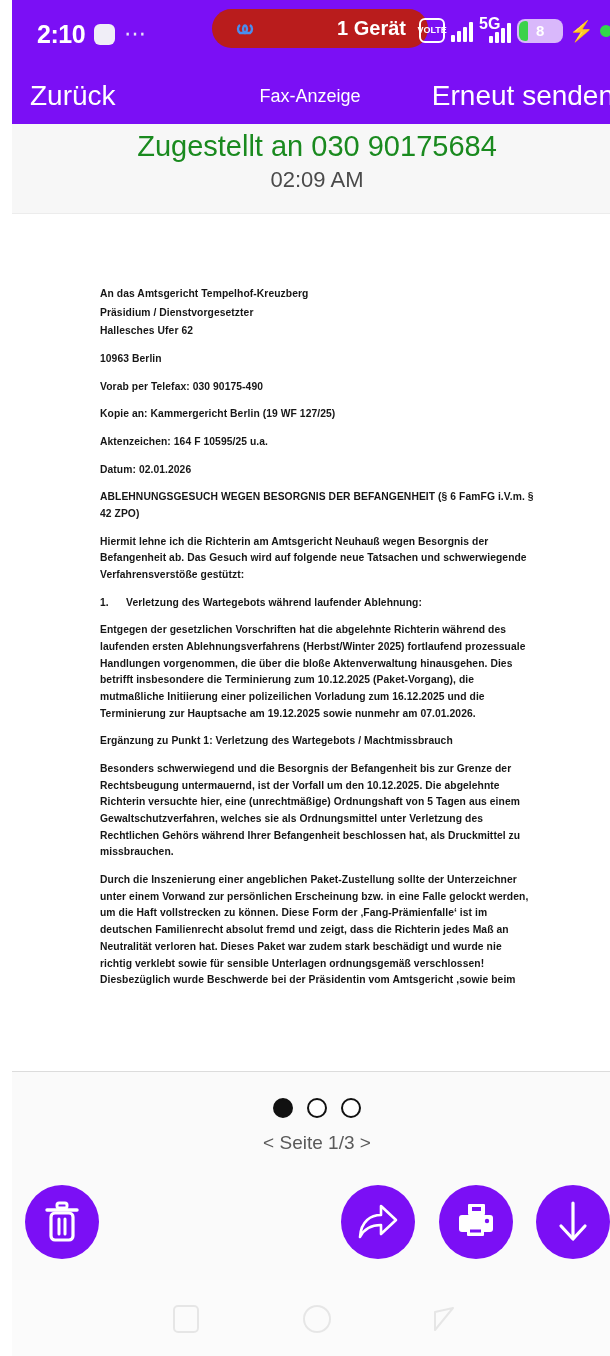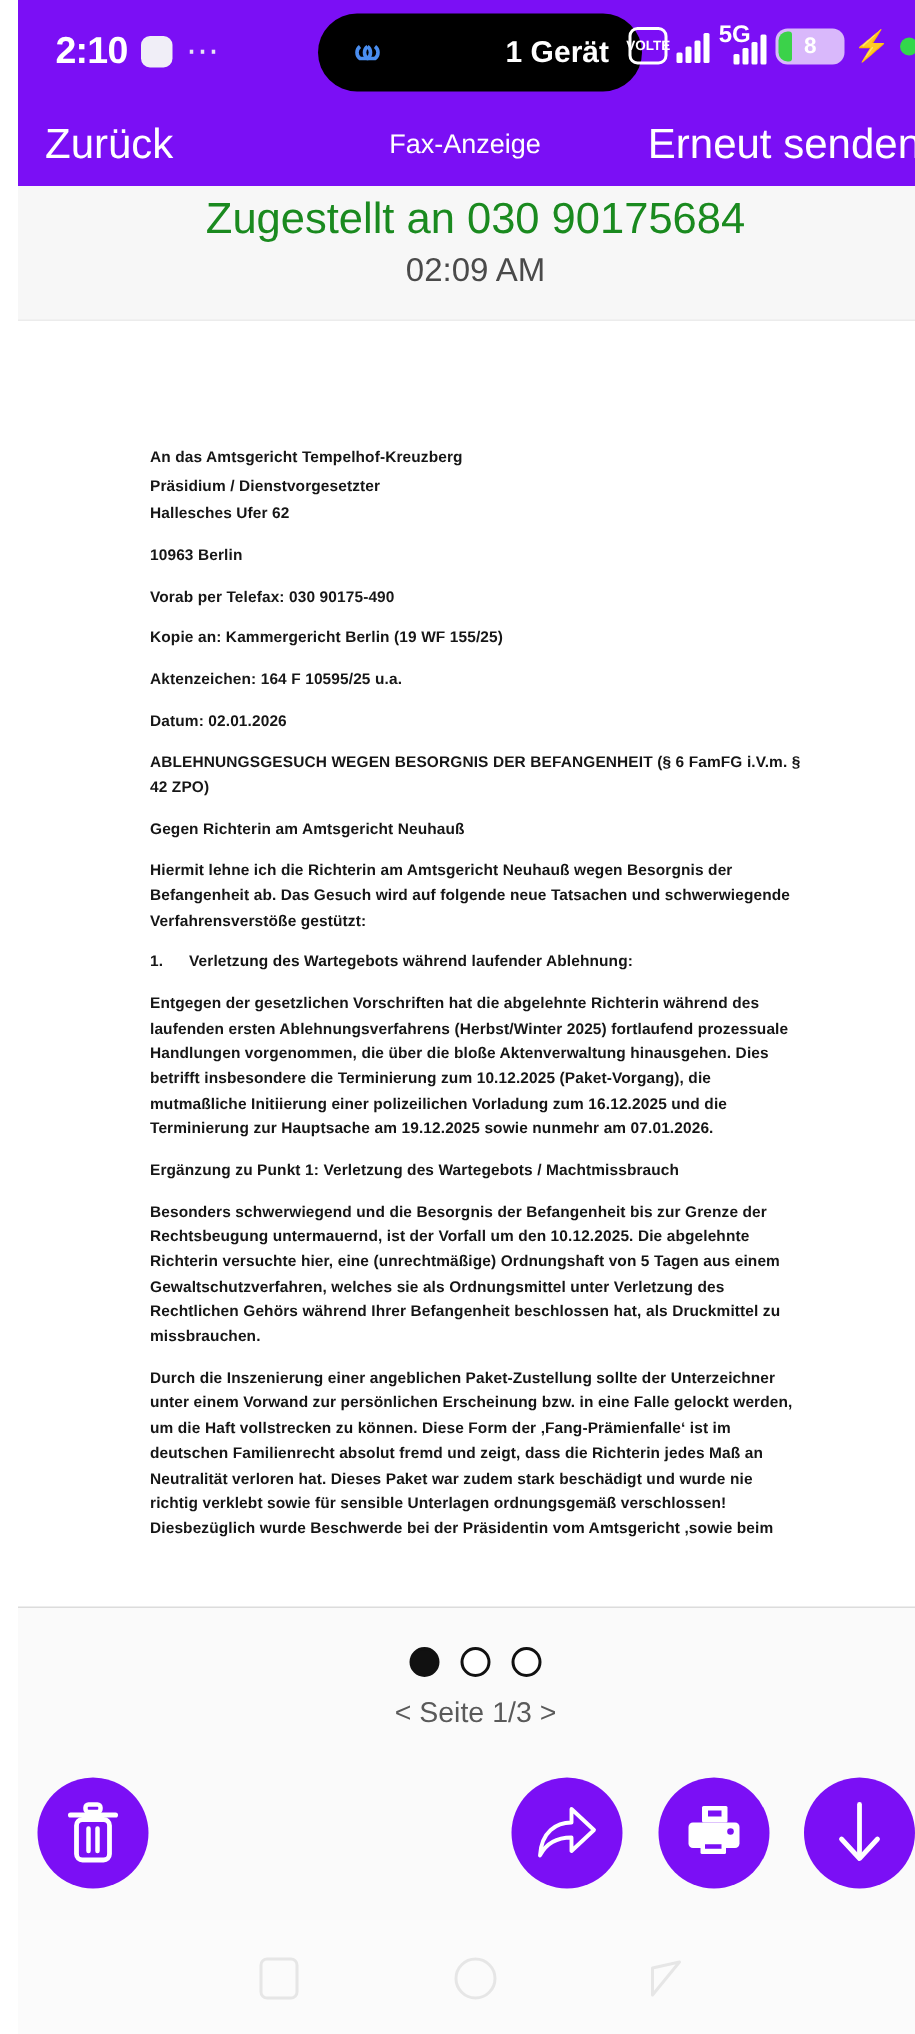--- a/index.html
+++ b/index.html
@@ -16,22 +16,22 @@
     position:absolute; top:0; left:0; width:610px; height:68px;
     background:#7B0FF5;
     display:flex; align-items:center;
   }
   .sb-left { display:flex; align-items:center; gap:9px; padding-left:25px; width:195px; }
   .sb-clock { color:#ffffff; font-size:25px; font-weight:bold; letter-spacing:-0.5px; }
   .sb-sqicon { width:21px; height:21px; border-radius:6px; background:#f0eef7; display:inline-block; }
   .sb-dots { color:#e7e2f6; font-size:22px; line-height:10px; letter-spacing:1px; }
 
   .island {
-    position:absolute; left:200px; top:9px; width:216px; height:52px;
-    background:#000000; border-radius:26px;
+    position:absolute; left:200px; top:9px; width:216px; height:39px;
+    background:#b91c1c; border-radius:26px;
     display:flex; align-items:center; justify-content:space-between;
     padding:0 22px 0 22px;
   }
   .island-txt { color:#ffffff; font-size:20px; font-weight:bold; }
   .chain { width:28px; height:22px; }
 
   .sb-right { position:absolute; right:10px; top:18px; display:flex; align-items:center; gap:6px; }
   .volte {
     width:26px; height:25px; border:2px solid #ffffff; border-radius:6px;
     display:flex; flex-direction:row; align-items:center; justify-content:center;
@@ -70,21 +70,21 @@
   }
   .delivery-main { color:#1a8a1f; font-size:29px; padding-top:6px; letter-spacing:0px; }
   .delivery-time { color:#4a4a4a; font-size:22px; padding-top:4px; }
 
   
   .page {
     position:absolute; top:214px; left:0; width:610px; height:858px;
     background:#ffffff; overflow:hidden;
   }
   .doc {
-    position:absolute; top:84px; left:88px; width:434px;
+    position:absolute; top:72px; left:88px; width:434px;
     color:#1b1b1b;
     font-family:"Liberation Sans", sans-serif;
     font-size:10.3px; font-weight:bold;
     line-height:1.62;
     letter-spacing:0.08px;
     filter: contrast(1.05);
   }
   .doc p { margin-bottom:11px; }
   .doc p.tight { margin-bottom:2px; }
   .doc p.num { padding-left:26px; text-indent:-26px; }
@@ -178,25 +178,24 @@
     <div class="delivery-time">02:09 AM</div>
   </div>
 
   <div class="page">
     <div class="doc" id="doc-body">
         <p class="tight">An das Amtsgericht Tempelhof-Kreuzberg</p>
         <p class="tight">Präsidium / Dienstvorgesetzter</p>
         <p>Hallesches Ufer 62</p>
         <p>10963 Berlin</p>
         <p>Vorab per Telefax: 030 90175-490</p>
-        <p>Kopie an: Kammergericht Berlin (19 WF 155/25)</p>
+        <p>Kopie an: Kammergericht Berlin (19 WF 127/25)</p>
         <p>Aktenzeichen: 164 F 10595/25 u.a.</p>
         <p>Datum: 02.01.2026</p>
         <p>ABLEHNUNGSGESUCH WEGEN BESORGNIS DER BEFANGENHEIT (§ 6 FamFG i.V.m. § 42 ZPO)</p>
-        <p>Gegen Richterin am Amtsgericht Neuhauß</p>
         <p>Hiermit lehne ich die Richterin am Amtsgericht Neuhauß wegen Besorgnis der Befangenheit ab. Das Gesuch wird auf folgende neue Tatsachen und schwerwiegende Verfahrensverstöße gestützt:</p>
         <p class="num"><span class="n">1.</span>Verletzung des Wartegebots während laufender Ablehnung:</p>
         <p>Entgegen der gesetzlichen Vorschriften hat die abgelehnte Richterin während des laufenden ersten Ablehnungsverfahrens (Herbst/Winter 2025) fortlaufend prozessuale Handlungen vorgenommen, die über die bloße Aktenverwaltung hinausgehen. Dies betrifft insbesondere die Terminierung zum 10.12.2025 (Paket-Vorgang), die mutmaßliche Initiierung einer polizeilichen Vorladung zum 16.12.2025 und die Terminierung zur Hauptsache am 19.12.2025 sowie nunmehr am 07.01.2026.</p>
         <p>Ergänzung zu Punkt 1:  Verletzung des Wartegebots / Machtmissbrauch</p>
         <p>Besonders schwerwiegend und die Besorgnis der Befangenheit bis zur Grenze der Rechtsbeugung untermauernd, ist der Vorfall um den 10.12.2025. Die abgelehnte Richterin versuchte hier, eine (unrechtmäßige) Ordnungshaft von 5 Tagen aus einem Gewaltschutzverfahren, welches sie als Ordnungsmittel  unter Verletzung des Rechtlichen Gehörs während Ihrer Befangenheit beschlossen hat, als Druckmittel zu missbrauchen.</p>
         <p>Durch die Inszenierung einer angeblichen Paket-Zustellung sollte der Unterzeichner unter einem Vorwand zur persönlichen Erscheinung bzw. in eine Falle gelockt werden, um die Haft vollstrecken zu können. Diese Form der ‚Fang-Prämienfalle‘ ist im deutschen Familienrecht absolut fremd und zeigt, dass die Richterin jedes Maß an Neutralität verloren hat. Dieses Paket war zudem stark beschädigt und wurde nie richtig verklebt sowie für sensible Unterlagen ordnungsgemäß verschlossen! Diesbezüglich wurde Beschwerde bei der Präsidentin vom Amtsgericht ,sowie beim</p>
       </div>
     <div class="page-divider"></div>
   </div>
 

